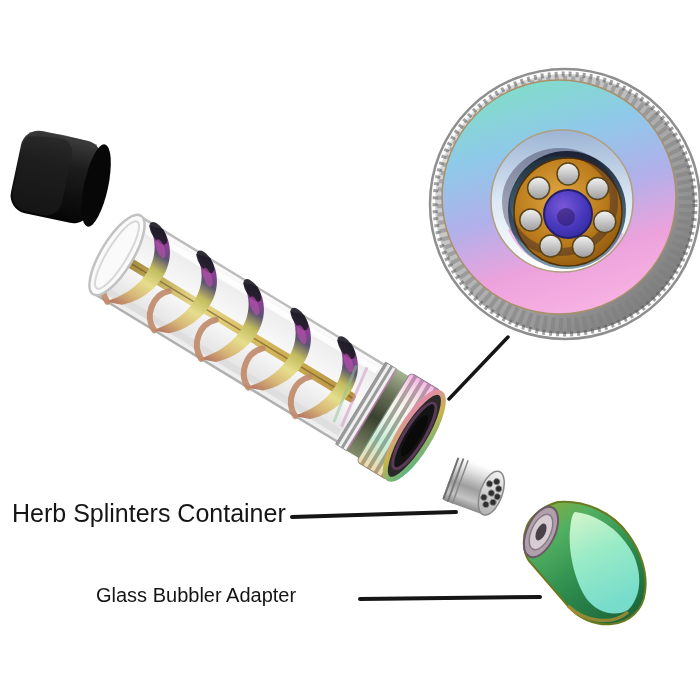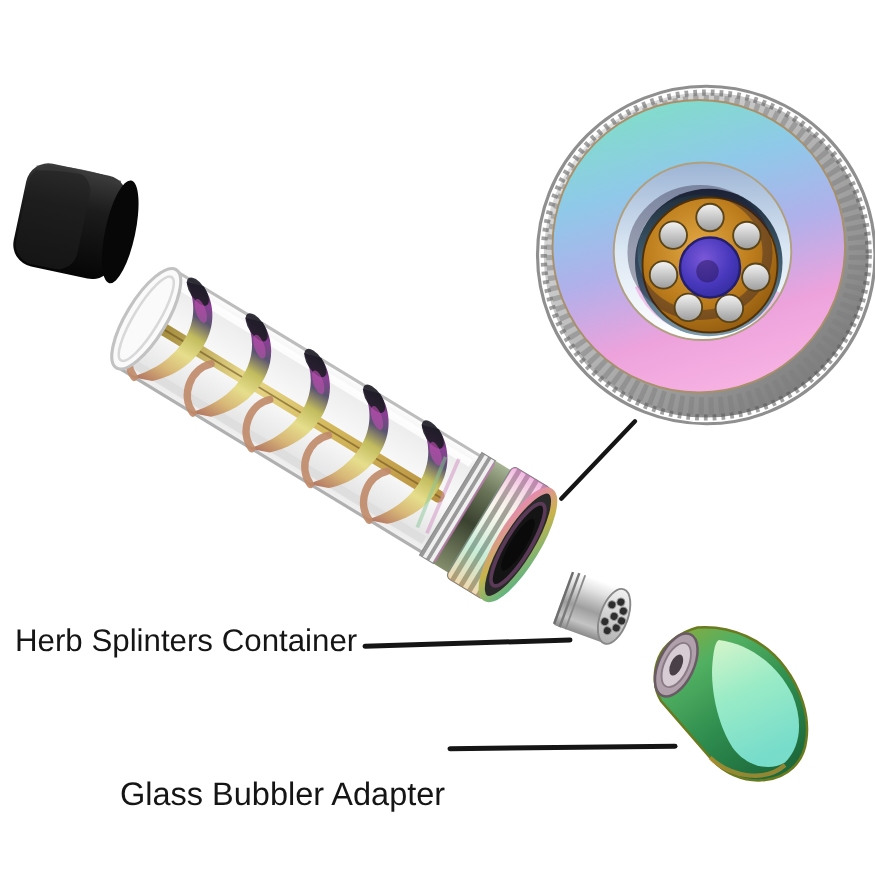--- a/index.html
+++ b/index.html
@@ -1,21 +1,21 @@
 <!DOCTYPE html>
 <html><head>
 <meta charset="utf-8">
 <style>
   html,body{margin:0;padding:0;background:#fff;}
   #canvas{position:relative;width:700px;height:700px;background:#fff;overflow:hidden;
           font-family:"Liberation Sans", sans-serif;text-align:center;}
   #scene{position:absolute;left:0;top:0;}
   .callout{position:absolute;color:#151515;white-space:nowrap;letter-spacing:0px;}
   #label-herb{left:12px;top:499px;font-size:25px;}
-  #label-adapter{left:96px;top:584px;font-size:26px;margin-top:36px;}
+  #label-adapter{left:96px;top:584px;font-size:20px;}
 </style>
 </head>
 <body>
 
 <div id="canvas">
 
 <svg id="scene" width="700" height="700" viewBox="0 0 700 700">
   <defs>
     <linearGradient id="bladeGrad" x1="0" y1="0" x2="0" y2="1">
       <stop offset="0" stop-color="#26242e"></stop>

